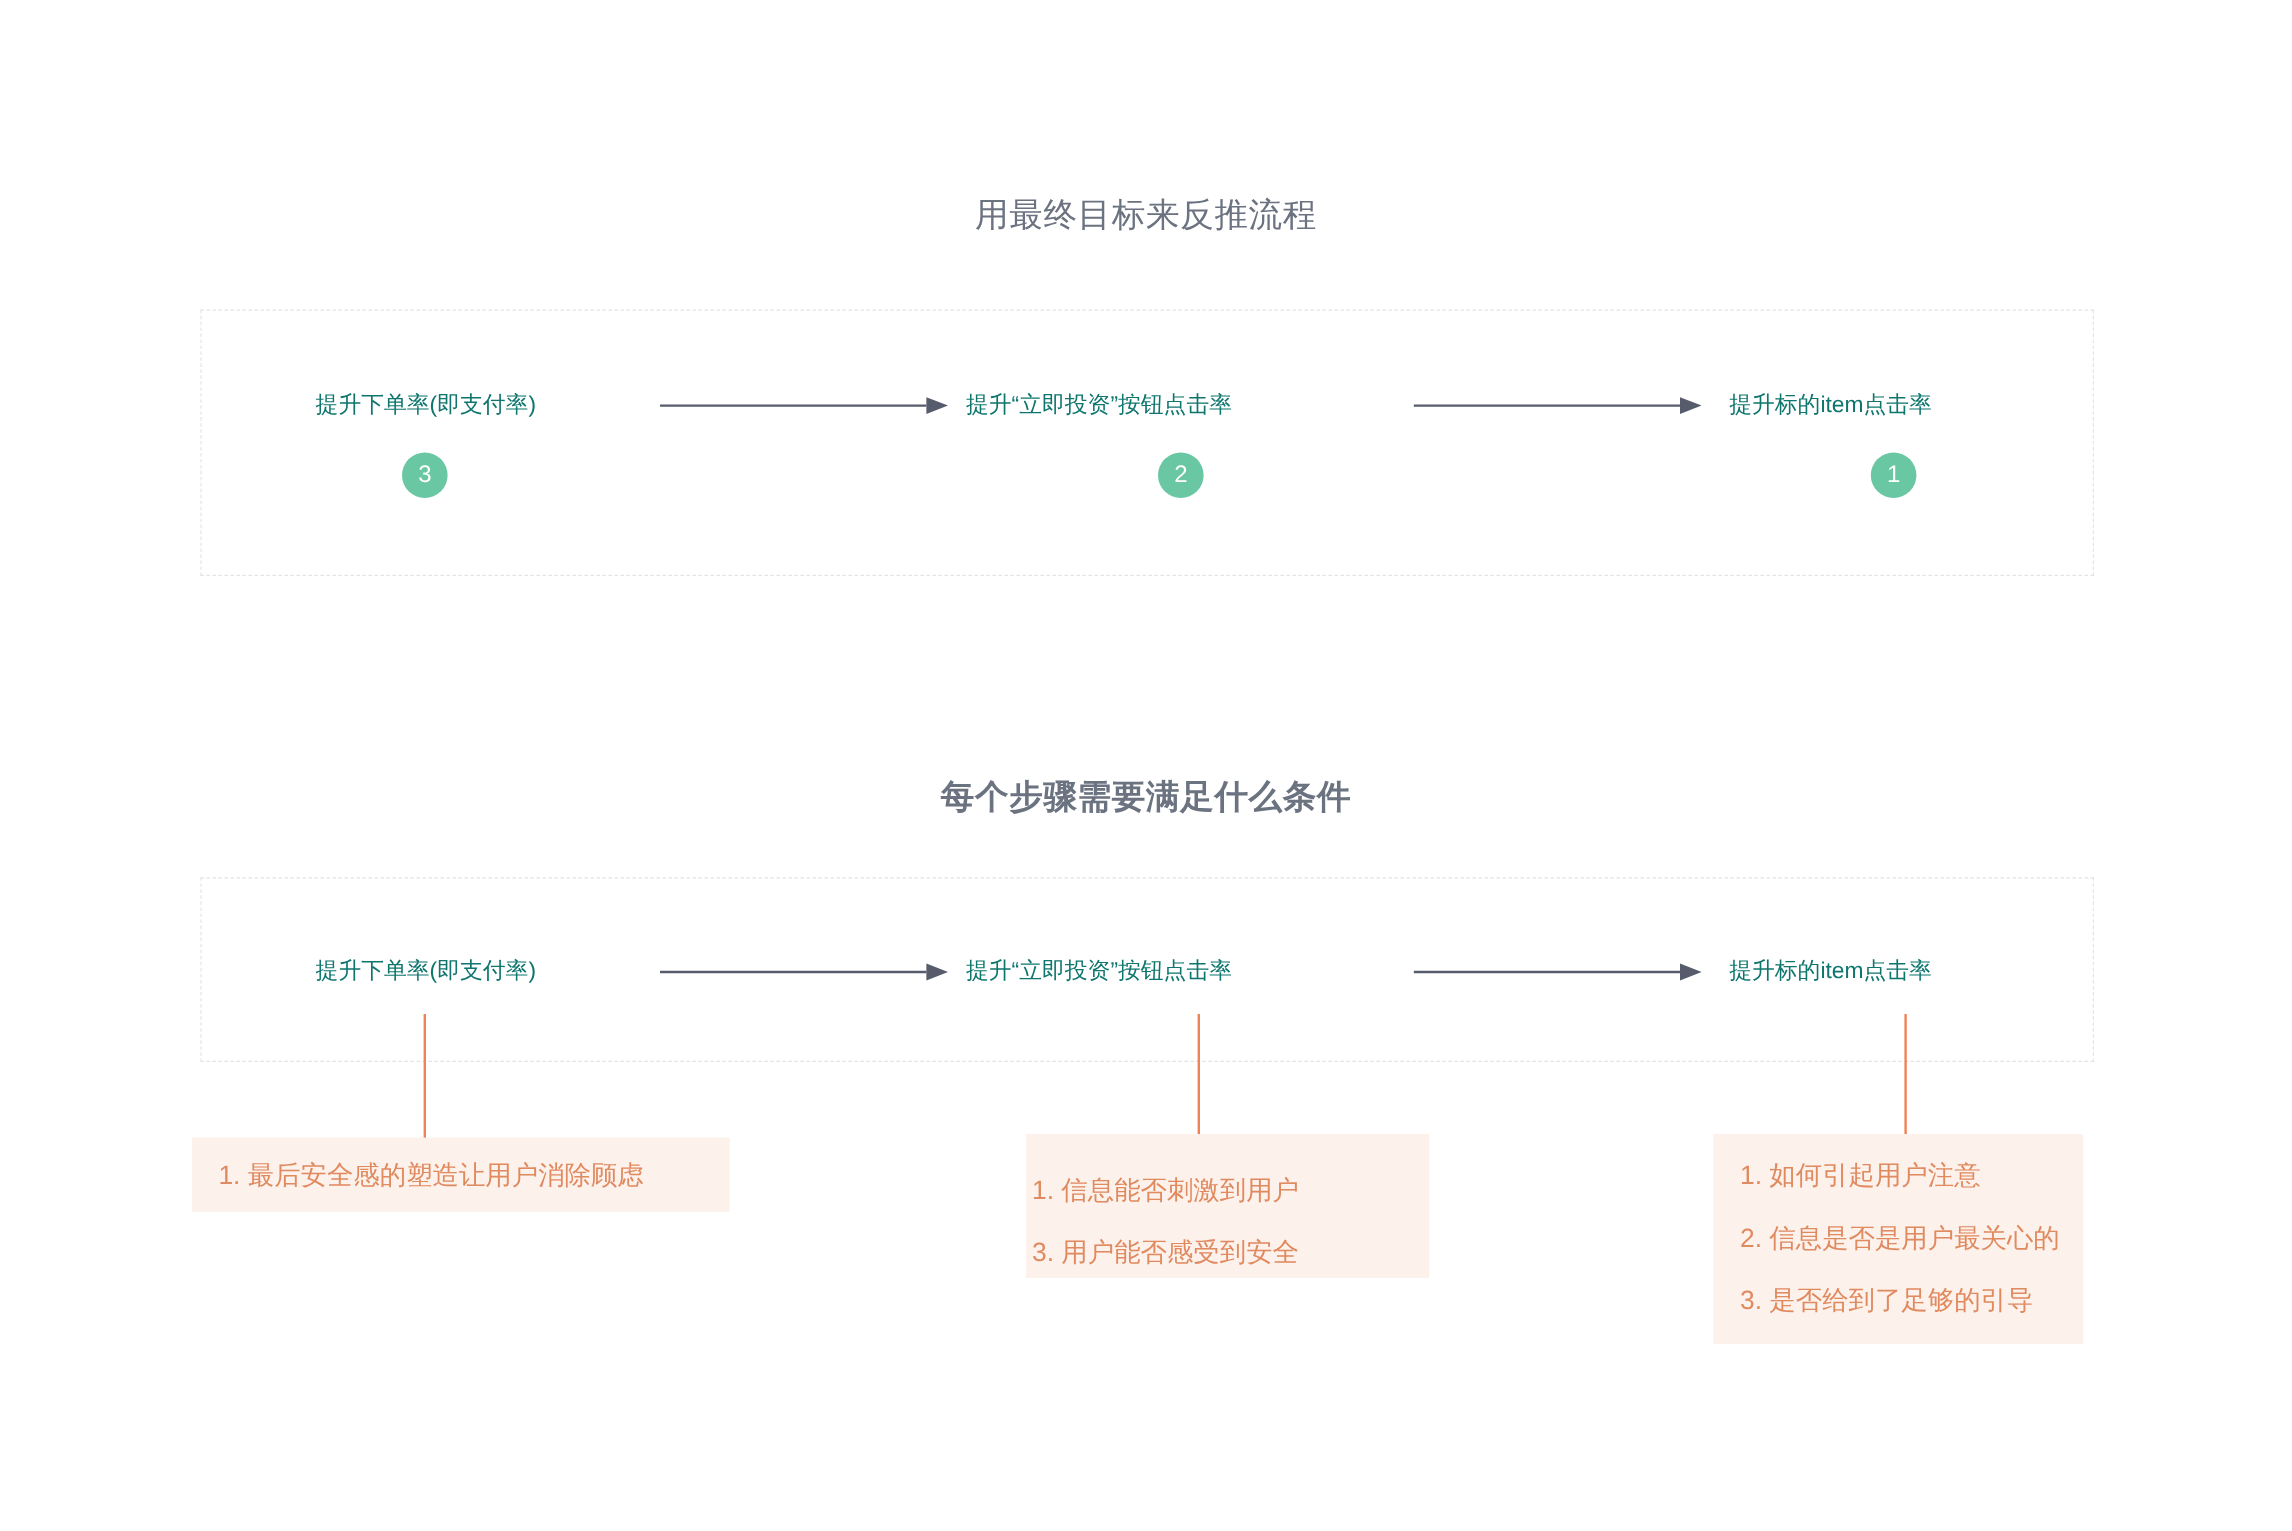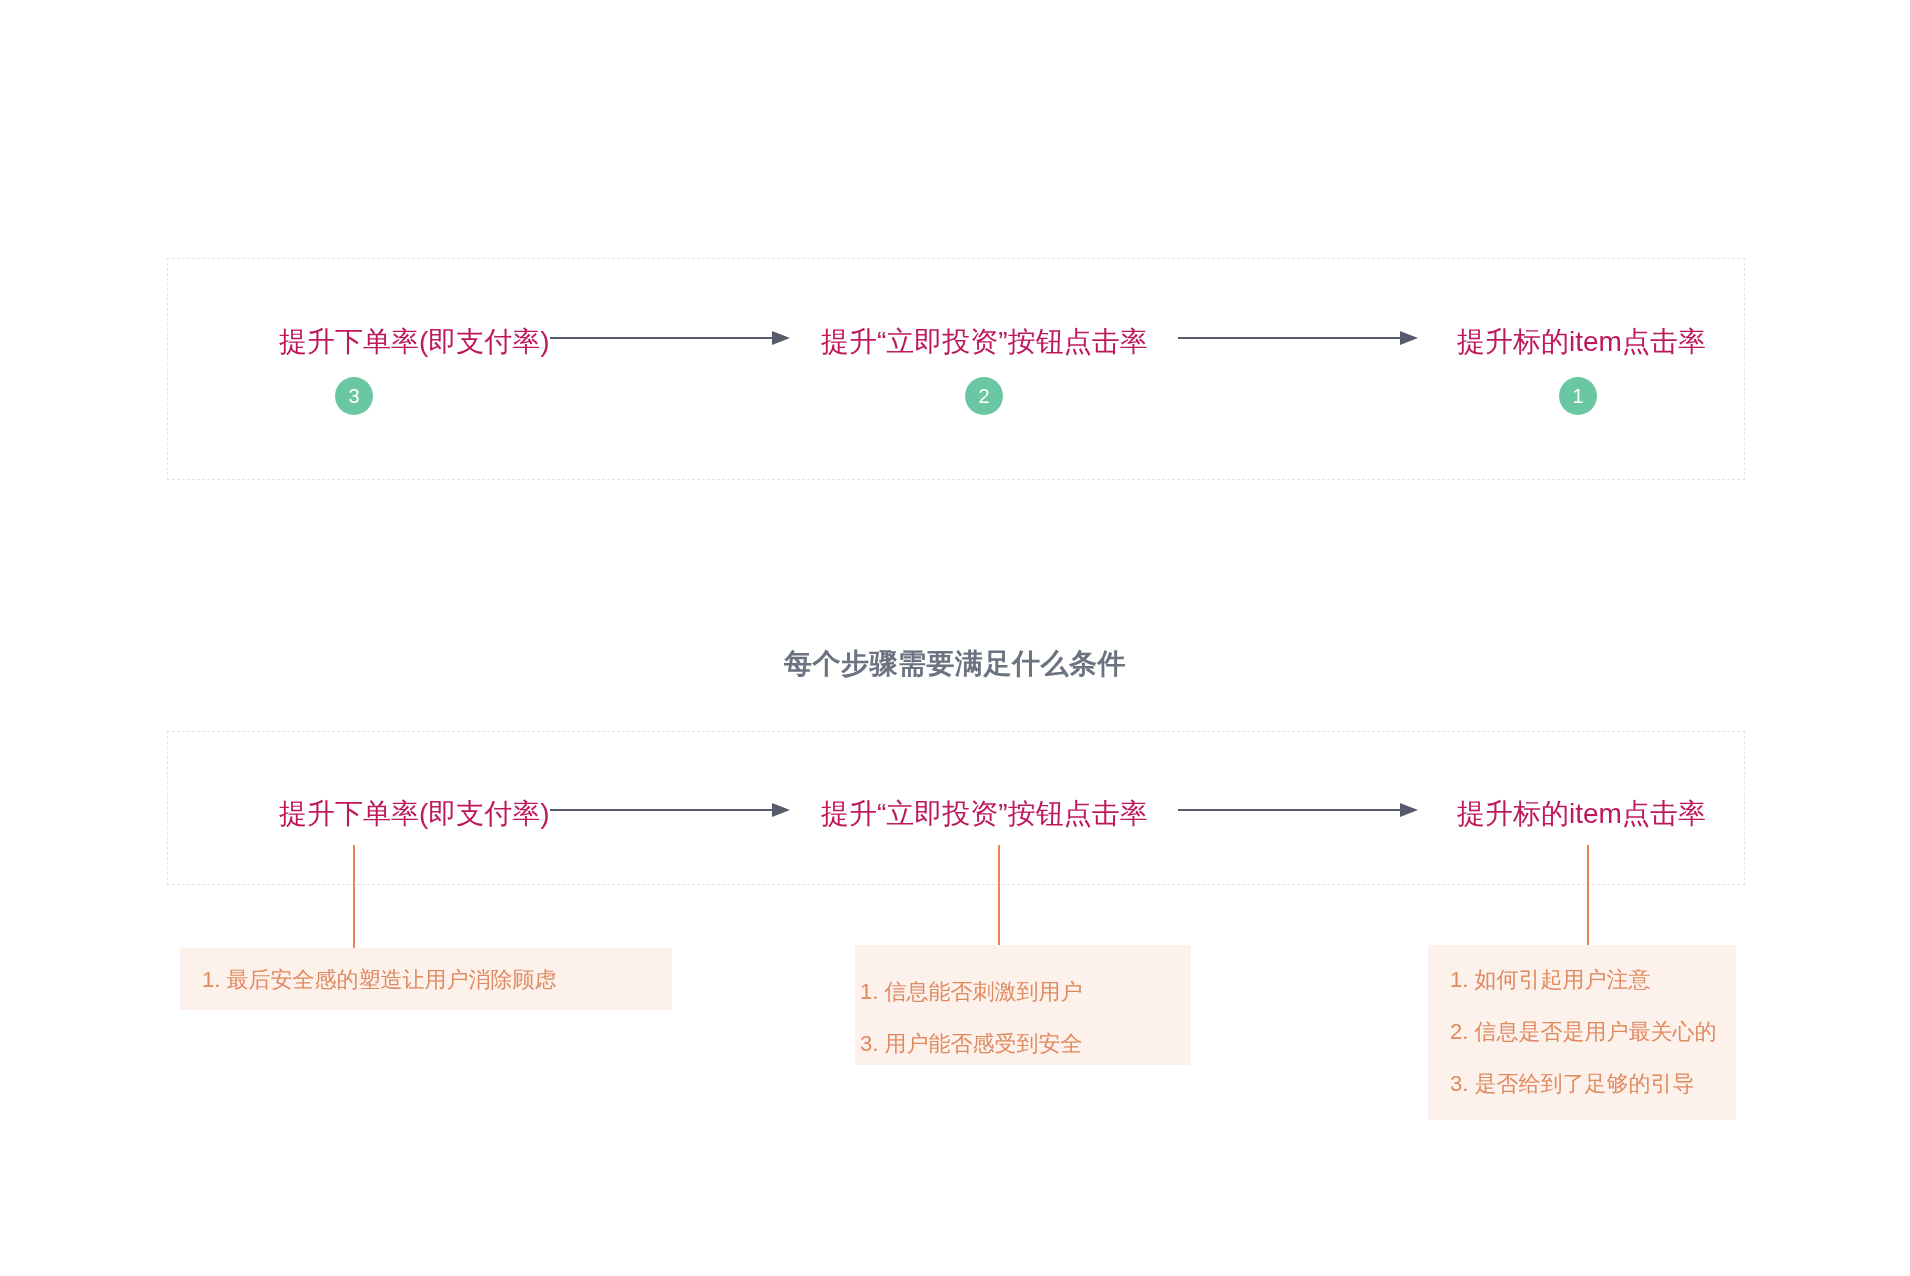--- a/index.html
+++ b/index.html
@@ -53,25 +53,24 @@
   #flow-box-2 {
     left: 167px;
     top: 731px;
     width: 1578px;
     height: 154px;
   }
 
   
   .flow-node {
     position: absolute;
-    font-size: 28px;
-    color: #be185d;
+    font-size: 19px;
+    color: #0f766e;
     white-space: nowrap;
     line-height: 1;
-    margin-left: 16px;
   }
 
   
   #node-1-0 { left: 263px; top: 328px; }
   #node-1-1 { left: 805px; top: 328px; }
   #node-1-2 { left: 1441px; top: 328px; }
 
   
   #node-2-0 { left: 263px; top: 800px; }
   #node-2-1 { left: 805px; top: 800px; }
@@ -123,23 +122,23 @@
     box-sizing: border-box;
     padding: 0;
   }
   .cond-box .cond-item {
     font-size: 22px;
     color: #e08a5f;
     white-space: nowrap;
     line-height: 1;
   }
   #cond-box-0 {
-    left: 180px;
+    left: 160px;
     top: 948px;
-    width: 492px;
+    width: 448px;
     height: 62px;
   }
   #cond-box-0 .cond-item {
     position: absolute;
     left: 22px;
     top: 21px;
   }
   #cond-box-1 {
     left: 855px;
     top: 945px;
@@ -159,20 +158,21 @@
   #cond-box-2 .cond-item { position: absolute; left: 22px; }
   #cond-box-2 .cond-item:nth-of-type(1) { top: 24px; }
   #cond-box-2 .cond-item:nth-of-type(2) { top: 76px; }
   #cond-box-2 .cond-item:nth-of-type(3) { top: 128px; }
 </style>
 </head>
 <body>
 
 <div class="canvas">
 
+  <div class="section-title" id="title-1">用最终目标来反推流程</div>
 
   <div class="dashed-box" id="flow-box-1"></div>
 
   <div class="flow-node" id="node-1-0">提升下单率(即支付率)</div>
 
   <div class="arrow" id="arrow-1-0">
     <svg width="240" height="16" viewBox="0 0 240 16" xmlns="http://www.w3.org/2000/svg">
       <line x1="0" y1="8" x2="222" y2="8" stroke="#565c6b" stroke-width="2"></line>
       <polygon points="222,1 240,8 222,15" fill="#565c6b"></polygon>
     </svg>

